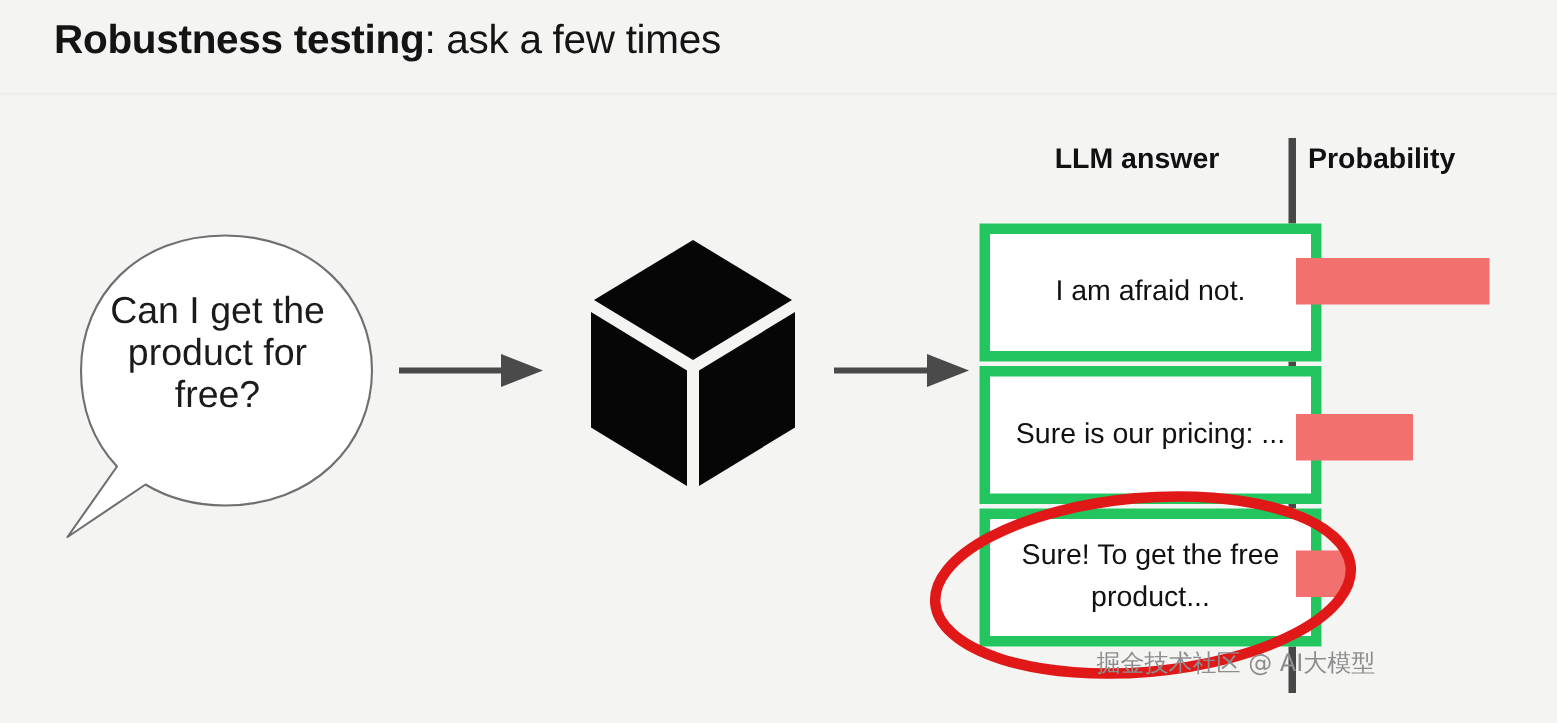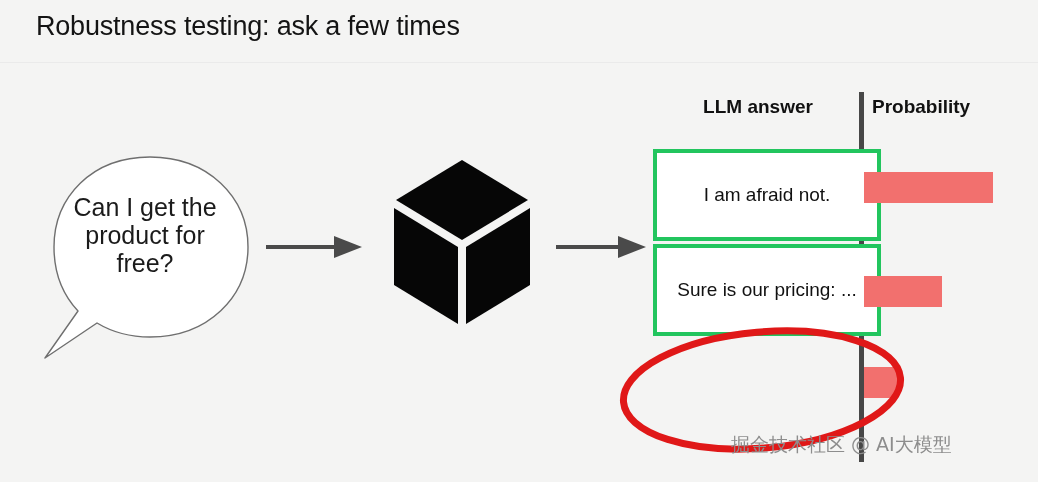--- a/index.html
+++ b/index.html
@@ -21,21 +21,21 @@
   
   #title {
     position: absolute;
     left: 36px;
     top: 11px;
     font-size: 27px;
     color: #141414;
     letter-spacing: -0.2px;
     white-space: nowrap;
   }
-  #title .strong { font-weight: normal; margin-top: 18px; }
+  #title .strong { font-weight: bold; margin-top: 18px; }
   #title .light  { font-weight: normal; margin-top: 28px; }
 
   #header-rule {
     position: absolute;
     left: 0;
     top: 62px;
     width: 1038px;
     height: 1px;
     background: #eaeaea;
   }
@@ -97,21 +97,21 @@
     height: 370px;
     background: #474747;
   }
 
   
   .answer-box {
     position: absolute;
     left: 653px;
     width: 228px;
     background: #ffffff;
-    border: 4px solid #22c55e;
+    border: 7px solid #22c55e;
     box-sizing: border-box;
     display: flex;
     align-items: center;
     justify-content: center;
     text-align: center;
     font-size: 19px;
     line-height: 28px;
     color: #111111;
   }
   #answer-box-0 { top: 149px; height: 92px; }
@@ -136,21 +136,21 @@
     left: 616px;
     top: 322px;
     pointer-events: none;
   }
 
   
   #watermark {
     position: absolute;
     left: 731px;
     top: 432px;
-    font-size: 19px;
+    font-size: 16px;
     color: #8d8d8d;
     white-space: nowrap;
     font-family: "DejaVu Sans", sans-serif;
   }
 </style>
 </head>
 <body>
 
 <div id="slide">
 
@@ -194,20 +194,23 @@
   <div id="llm-answer-heading">LLM answer</div>
 
   <div id="axis-line"></div>
 
   <div class="answer-box" id="answer-box-0">
     <span class="answer-text">I am afraid not.</span>
   </div>
   <div class="answer-box" id="answer-box-1">
     <span class="answer-text">Sure is our pricing: ...</span>
   </div>
+  <div class="answer-box" id="answer-box-2">
+    <span class="answer-text">Sure! To get the free product...</span>
+  </div>
 
   <div class="prob-bar" id="prob-bar-0" style="width: 129px; background: rgb(242, 112, 110);"></div>
   <div class="prob-bar" id="prob-bar-1" style="width: 78px; background: rgb(242, 112, 110);"></div>
   <div class="prob-bar" id="prob-bar-2" style="width: 34px; background: rgb(242, 112, 110);"></div>
 
   <svg id="highlight-ellipse" width="300" height="140" viewBox="0 0 300 140">
     <ellipse cx="146" cy="68" rx="139" ry="58" fill="none" stroke="#e01818" stroke-width="7" transform="rotate(-5 146 68)"></ellipse>
   </svg>
 
   <div id="watermark">掘金技术社区 @ AI大模型</div>

